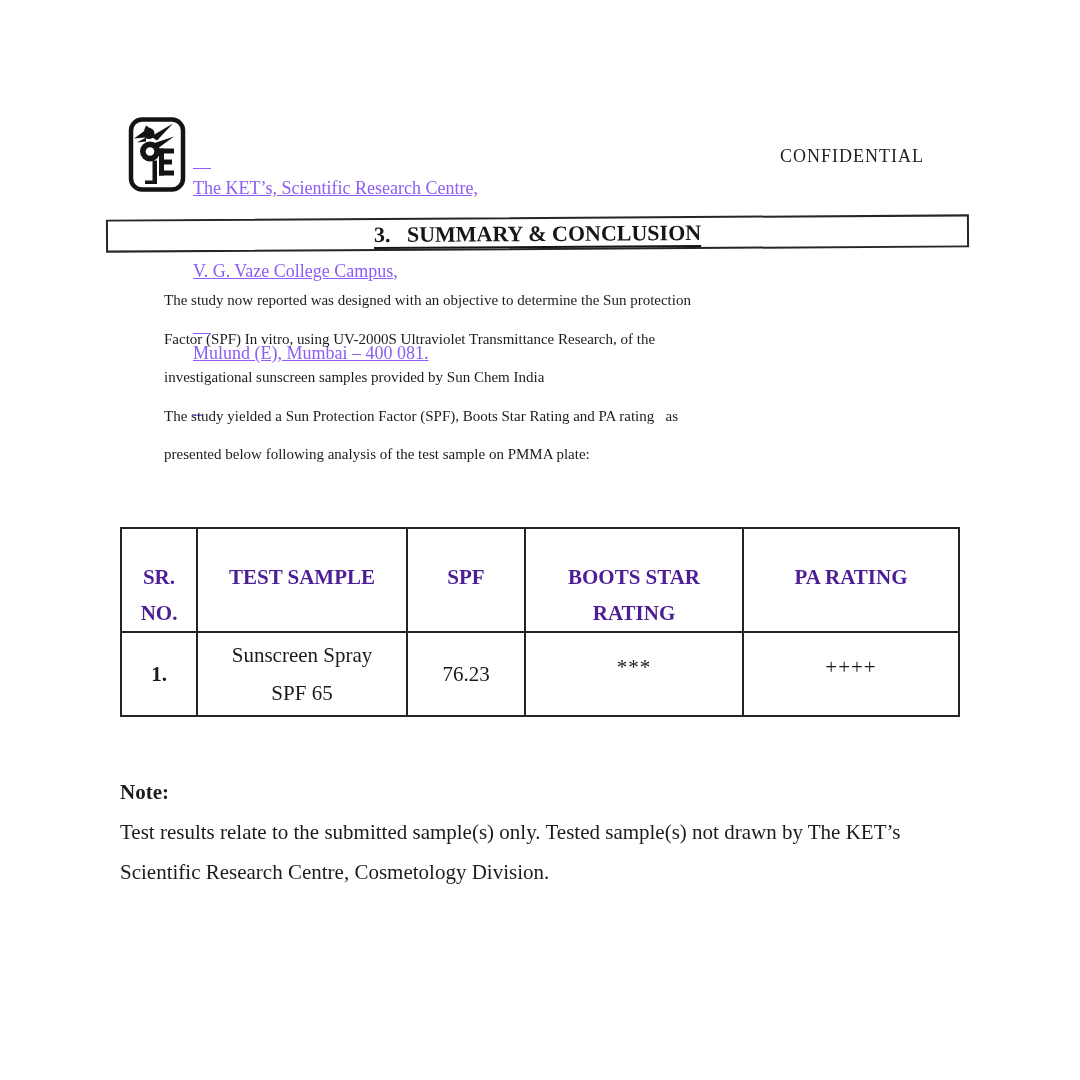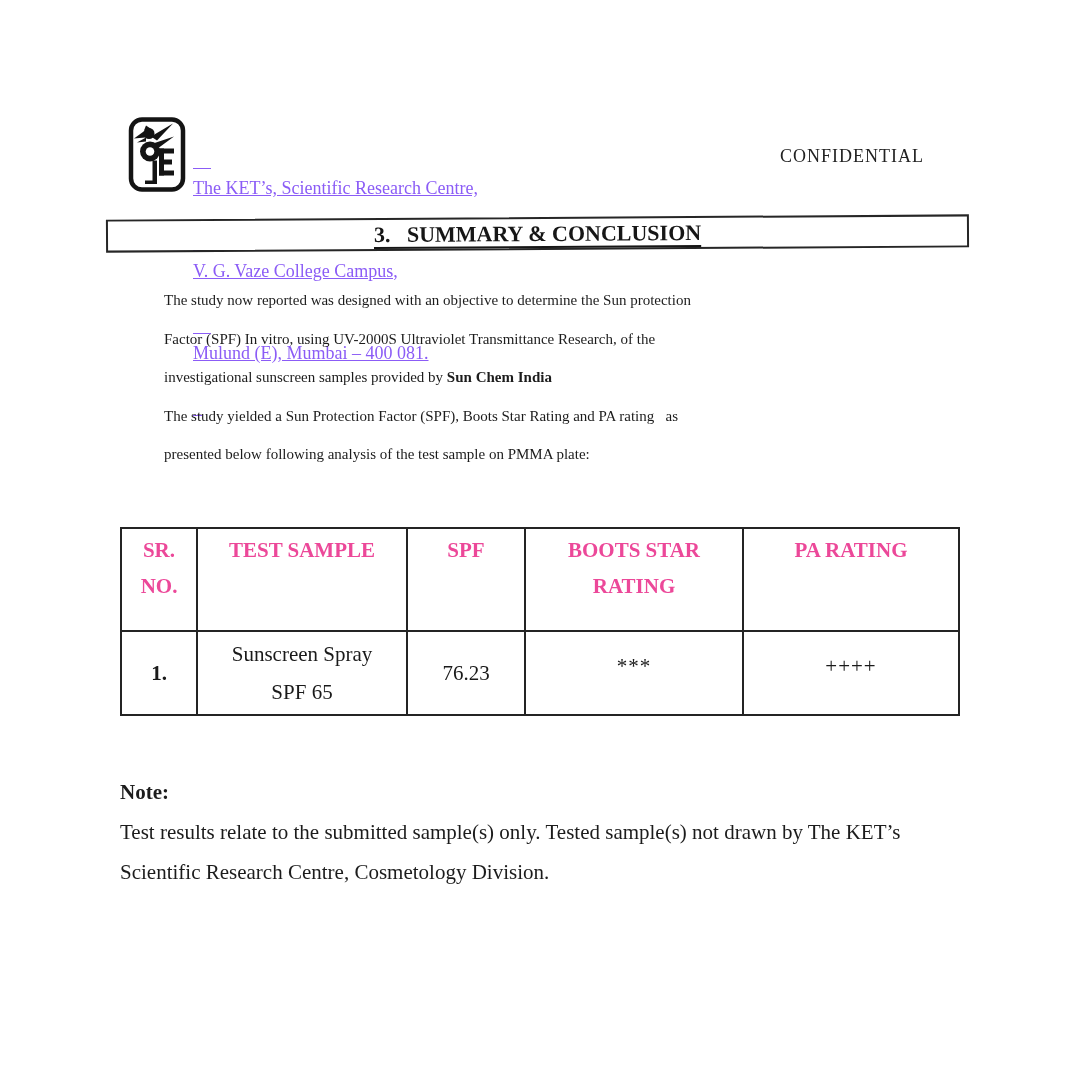--- a/index.html
+++ b/index.html
@@ -66,21 +66,21 @@
     font-size: 15px;
     color: #1c1c1c;
     margin-left: 44px;
   }
   .line {
     white-space: pre;
     line-height: 38.6px;
     height: 38.6px;
   }
   .italic { }
-  .bold { font-weight: bold; }
+  .bold { font-weight: normal; }
 
   
   table.results {
     position: absolute;
     left: 120px; top: 527px;
     width: 838px;
     border-collapse: collapse;
     table-layout: fixed;
   }
   table.results col:nth-child(1) { width: 76px; }
@@ -91,24 +91,24 @@
   table.results th, table.results td {
     border: 2px solid #242424;
     text-align: center;
     font-size: 21px;
     color: #1a1a1a;
   }
   table.results thead tr { height: 103px; }
   table.results th {
     font-weight: bold;
     vertical-align: top;
-    padding-top: 3px;
+    padding-top: 30px;
     line-height: 36px;
     white-space: pre-line;
-    color: #ec4899;
+    color: #4c1d95;
   }
   table.results tbody tr { height: 84px; }
   table.results td {
     vertical-align: middle;
     line-height: 38px;
     white-space: pre-line;
   }
   td.srno { font-weight: bold; }
   td.low {
     vertical-align: bottom;

